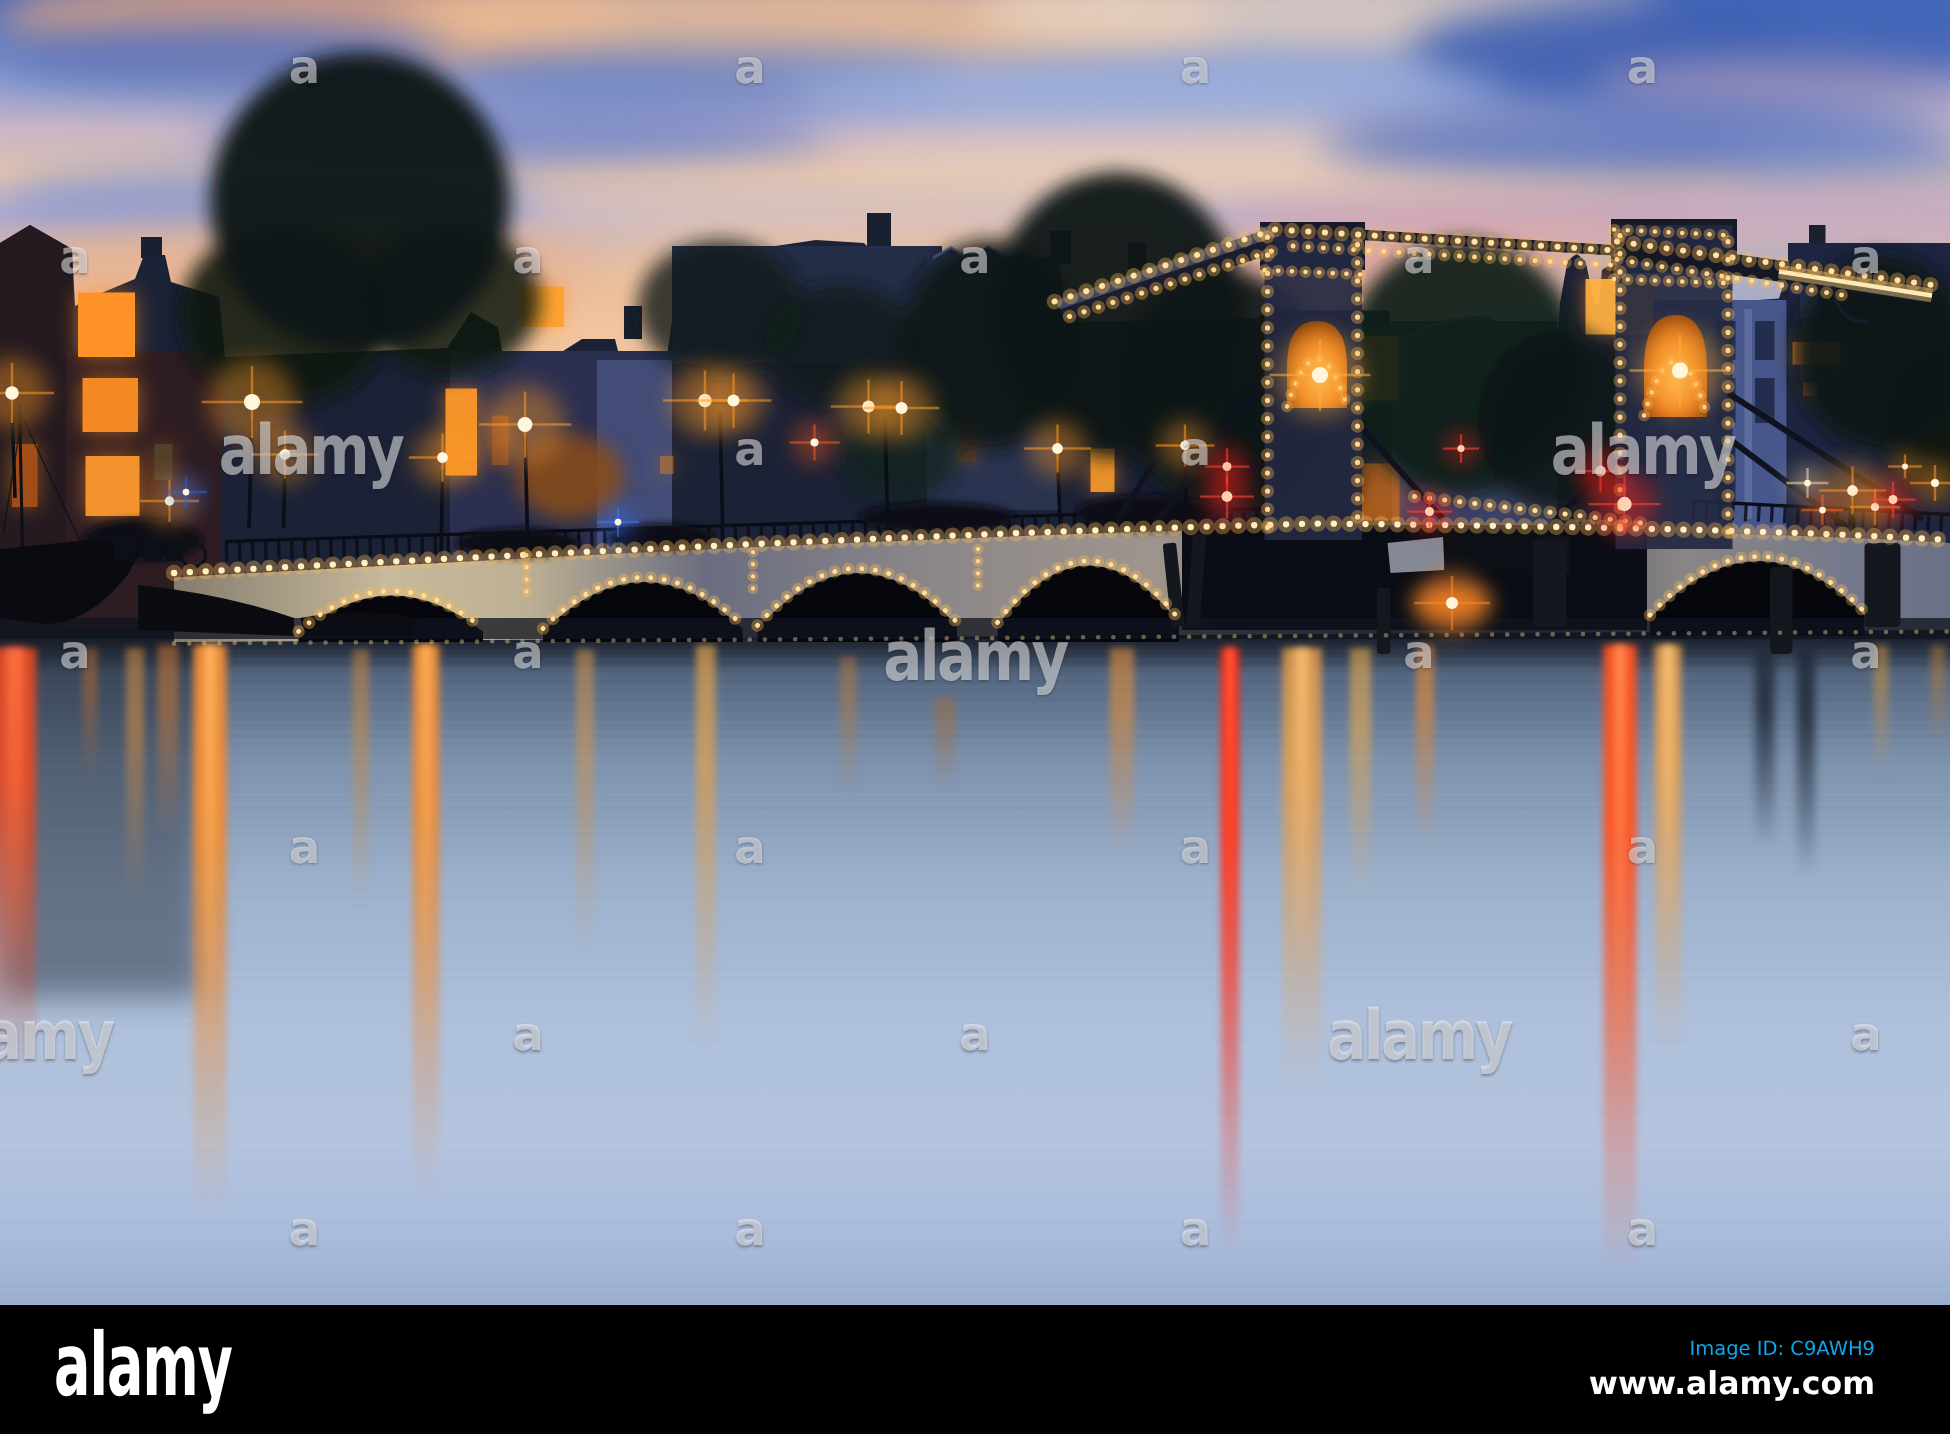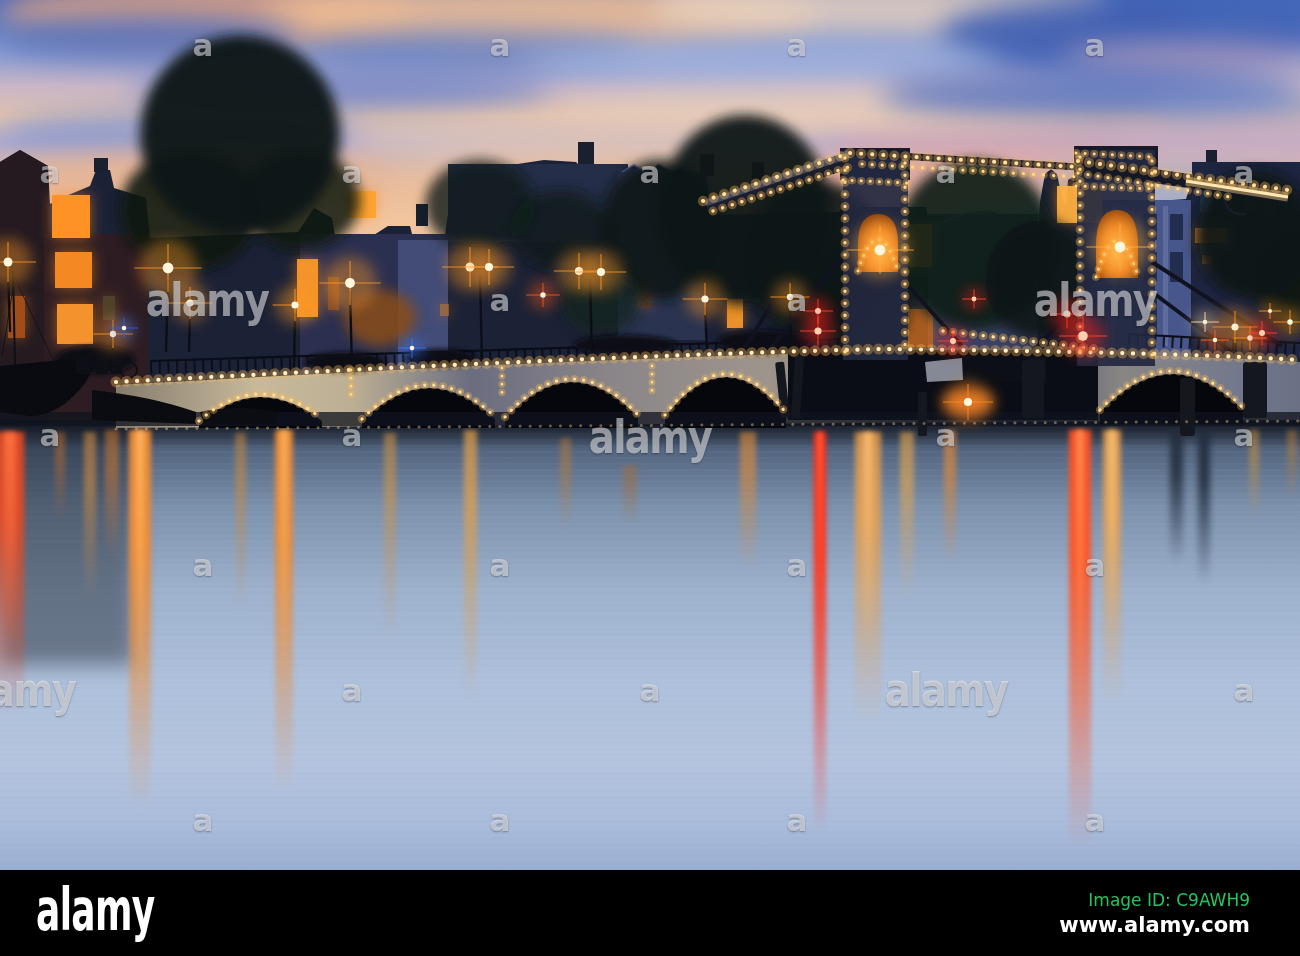--- a/index.html
+++ b/index.html
@@ -29,21 +29,21 @@
   #wmlayer{position:absolute;left:0;top:0;width:1300px;height:870px;pointer-events:none;}
   .wm{position:absolute;transform:translate(-50%,-50%);color:rgba(255,255,255,.5);
       font-weight:bold;font-size:31px;text-shadow:0 1px 2px rgba(20,20,30,.35);}
   .wmw{position:absolute;transform:translate(-50%,-50%) scaleX(.84);color:rgba(255,255,255,.52);
       font-weight:bold;font-size:46px;letter-spacing:-2px;text-shadow:0 1px 2px rgba(20,20,30,.35);}
   
   #footer{position:absolute;left:0;top:870px;width:1300px;height:86px;background:#000;}
   #footer .logo{position:absolute;left:36px;top:50%;transform:translateY(-54%) scaleX(.62);
     transform-origin:left center;color:#fff;font-weight:bold;font-size:58px;letter-spacing:-1px;}
   #footer .right{position:absolute;right:50px;top:50%;transform:translateY(-50%);text-align:right;color:#fff;}
-  #footer .imgid{font-size:17px;color:#22c55e;margin-bottom:3px;}
+  #footer .imgid{font-size:13px;color:#0ea5e9;margin-bottom:3px;}
   #footer .url{font-size:21px;font-weight:bold;color:#fff;}
 </style>
 </head>
 <body>
 
 <div id="stage">
   <div id="photo">
     <div id="sky"></div>
     <div id="clouds">
         <div class="cloud" style="left: 0px; top: -18px; width: 420px; height: 64px; background: rgb(226, 163, 126); opacity: 0.9;"></div>

